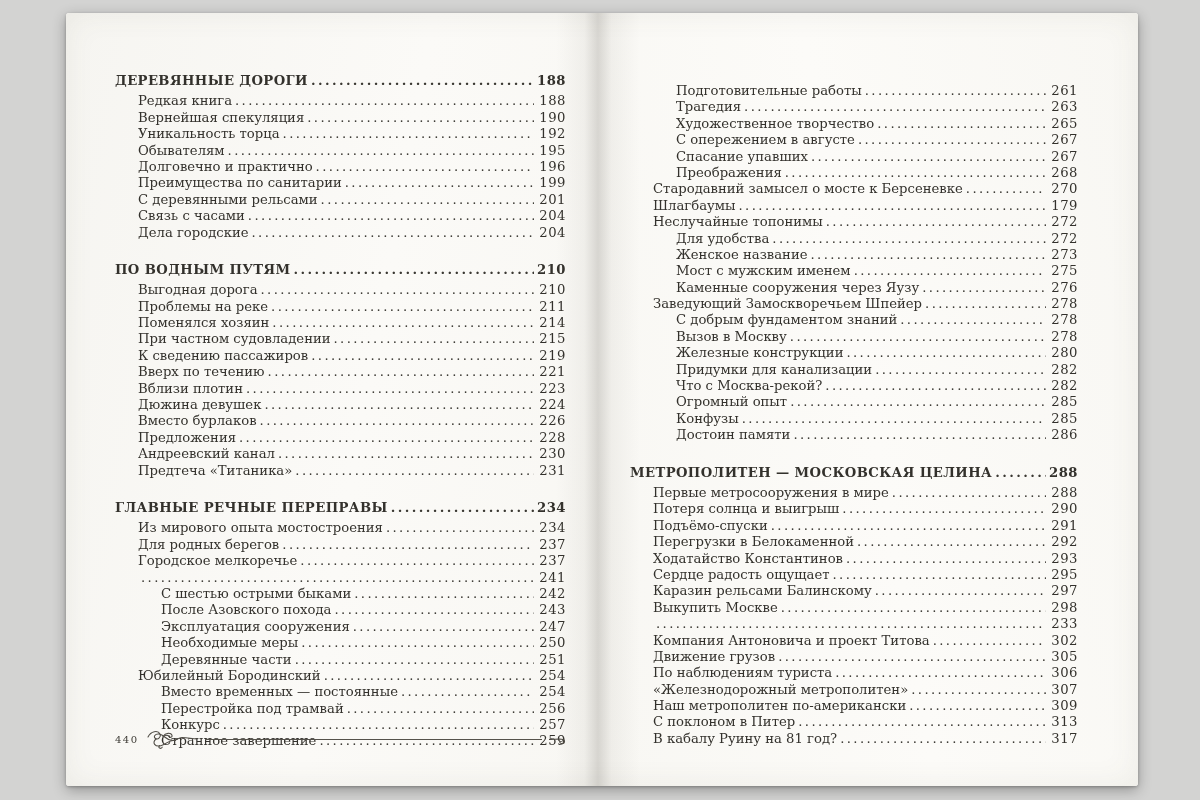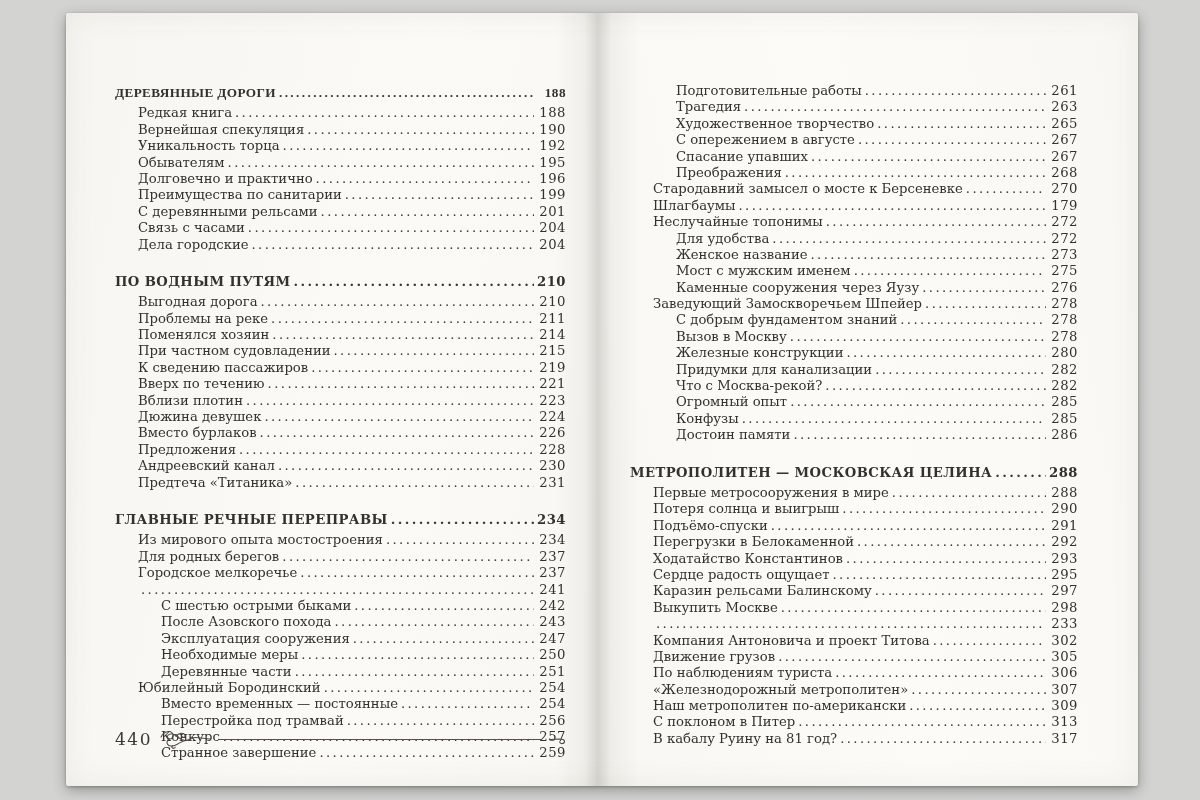--- a/index.html
+++ b/index.html
@@ -26,28 +26,28 @@
   .toc{position:absolute;color:#33312c;}
   .toc-left{left:49px;right:32px;top:60px;}
   .toc-right{left:32px;right:60px;top:70px;}
 
   .row{display:flex;align-items:baseline;height:16.4px;font-size:13.2px;line-height:16.4px;white-space:nowrap;}
   .row .lab{flex:none;}
   .row .dots{flex:1 1 auto;overflow:hidden;white-space:nowrap;padding:0 3px;letter-spacing:2.4px;color:#3a3832;}
   .row .dots::after{content:"........................................................................................................................";}
   .row .num{flex:none;width:32px;text-align:right;letter-spacing:0.5px;}
   .hdr{font-weight:bold;margin-top:21px;margin-bottom:4px;letter-spacing:0.4px;}
-  .hdr:first-child{margin-top:12px;font-family:Liberation Serif, serif;}
+  .hdr:first-child{margin-top:0;}
   .lvl1{padding-left:23px;}
   .lvl2{padding-left:46px;}
 
   .footer{position:absolute;bottom:36px;display:flex;align-items:center;gap:7px;color:#3c3a34;}
   .footer-left{left:49px;right:32px;}
   .footer-right{left:32px;right:60px;}
-  .footer .pnum{font-size:17px;letter-spacing:1.5px;}
+  .footer .pnum{font-size:10px;letter-spacing:1.5px;}
   .footer .rule{flex:1 1 auto;border-top:1.2px solid #55524b;height:0;}
   .footer svg{flex:none;display:block;}
   .mirror{transform:scaleX(-1);}
 </style>
 </head>
 <body>
 
 <div class="book">
   <div class="page page-left">
     <div class="toc toc-left">

